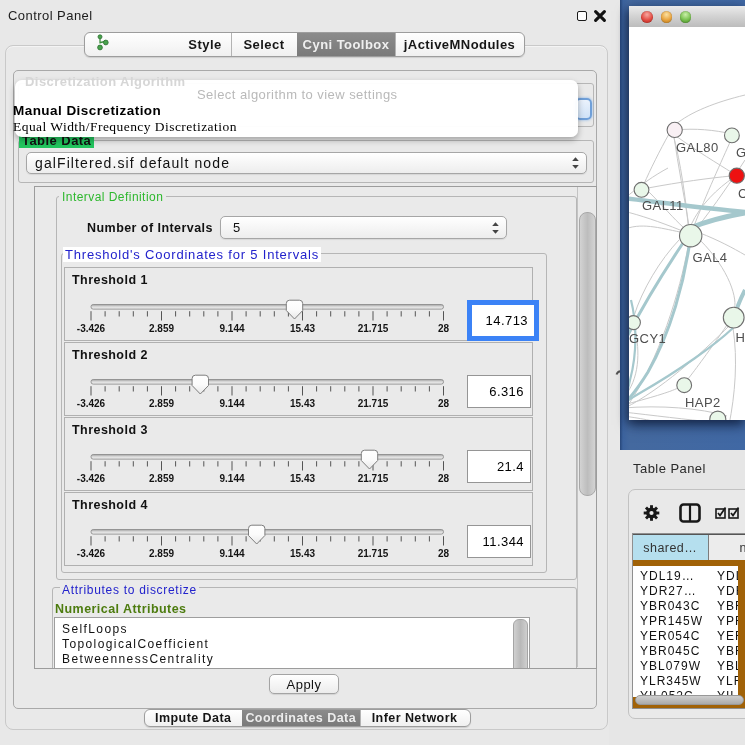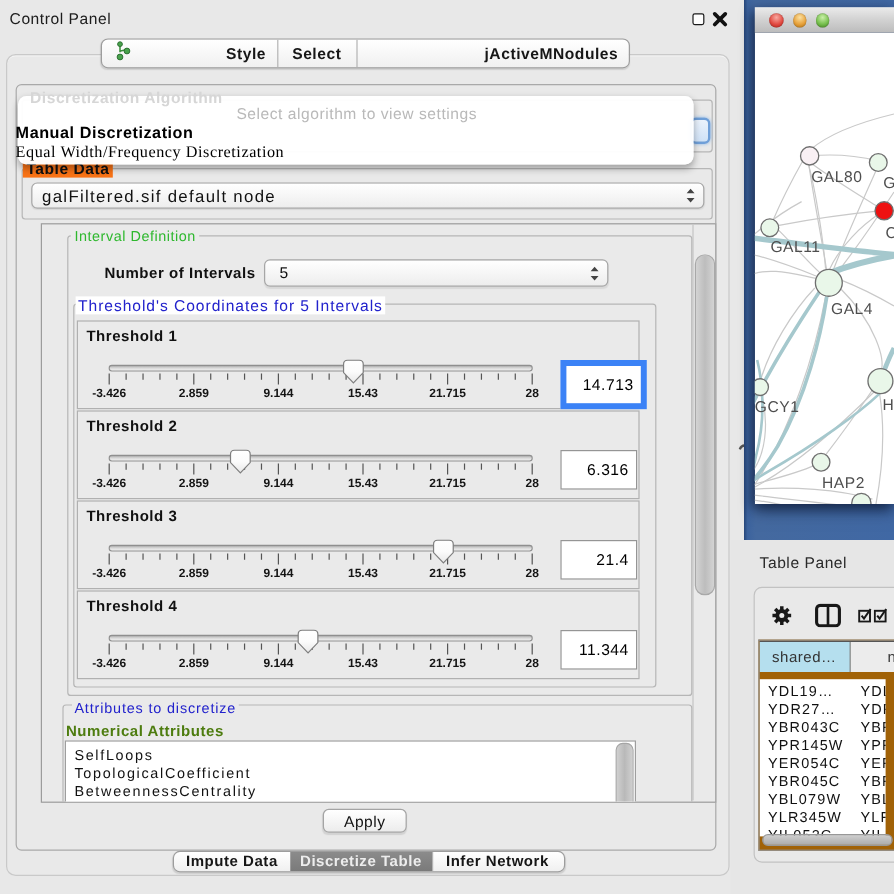--- a/index.html
+++ b/index.html
@@ -11,32 +11,33 @@
 <div class="abs" style="left:8px;top:8px;font-size:13px;color:#1c1c1c;">Control Panel</div>
 <div class="abs" style="left:577px;top:10.5px;width:8px;height:8px;border:1.6px solid #1a1a1a;border-radius:2px;background:#fdfdfd;"></div>
 <svg class="abs" style="left:593px;top:9px;" width="14" height="14" viewBox="0 0 14 14">
     <path d="M2.6 2.6 L11.4 11.4 M11.4 2.6 L2.6 11.4" stroke="#111" stroke-width="3.1" stroke-linecap="round"></path>
   </svg>
 <div class="abs" style="left:5px;top:45px;width:601px;height:683px;border:1px solid #c9c9c9;border-radius:8px;background:#e9e9e9;box-shadow:inset 0 1px 0 #f4f4f4;"></div>
 <div class="abs" style="left:13px;top:70px;width:582px;height:637px;border:1px solid #a9a9a9;border-radius:5px;background:#e9e9e9;"></div>
 <div class="abs" style="left:84px;top:32px;width:439px;height:23px;border:1px solid #9d9d9d;border-radius:6px;background:linear-gradient(#ffffff,#f0f0f0);box-shadow:0 1px 1px rgba(0,0,0,0.12);overflow:hidden;">
 <div class="abs" style="left:94px;top:0;width:52px;height:23px;color:#161616;border-right:1px solid #b3b3b3;display:flex;align-items:center;justify-content:center;font-size:13px;font-weight:bold;">Style</div>
 <div class="abs" style="left:146px;top:0;width:66px;height:23px;color:#161616;border-right:1px solid #b3b3b3;display:flex;align-items:center;justify-content:center;font-size:13px;font-weight:bold;">Select</div>
+<div class="abs" style="left:212px;top:0;width:98px;height:23px;background:linear-gradient(#8b8b8b,#7a7a7a);color:#efefef;border-right:1px solid #b3b3b3;display:flex;align-items:center;justify-content:center;font-size:13px;font-weight:bold;">Cyni Toolbox</div>
 <div class="abs" style="left:310px;top:0;width:129px;height:23px;color:#161616;display:flex;align-items:center;justify-content:center;font-size:13px;font-weight:bold;">jActiveMNodules</div>
 </div>
 <svg class="abs" style="left:94px;top:33px;" width="18" height="20" viewBox="0 0 18 20">
     <path d="M6 5.5 L6 10.5 M6.5 9.5 L11 8.5" stroke="#3d8f3d" stroke-width="1.3" fill="none"></path>
     <circle cx="6" cy="3.8" r="2" fill="#49a34d" stroke="#2c6e31" stroke-width="0.8"></circle>
     <circle cx="6" cy="14.5" r="2.4" fill="#49a34d" stroke="#2c6e31" stroke-width="0.8"></circle>
     <circle cx="11.8" cy="9.5" r="2.4" fill="#49a34d" stroke="#2c6e31" stroke-width="0.8"></circle>
   </svg>
 <div class="abs" style="left:18px;top:83px;width:574px;height:42px;border:1px solid #b6b6b6;border-radius:3px;"></div>
 <div class="abs" style="left:575px;top:98px;width:13px;height:18px;border:2px solid #6f9fd8;border-radius:5px;background:linear-gradient(#eaf2fc,#cfe2f7);box-shadow:0 0 3px #86b4e8;"></div>
 <div class="abs" style="left:18px;top:140px;width:574px;height:41px;border:1px solid #b6b6b6;border-radius:3px;"></div>
-<div class="abs bold" style="left:19px;top:133px;font-size:13px;color:#111;background:#f97316;padding:0 3px;">Table Data</div>
+<div class="abs bold" style="left:19px;top:133px;font-size:13px;color:#111;background:#22c55e;padding:0 3px;">Table Data</div>
 <div class="abs" style="left:26px;top:152px;width:559px;height:20px;border:1px solid #a6a6a6;border-radius:5px;background:linear-gradient(#ffffff,#ededed);box-shadow:0 1px 1px rgba(0,0,0,0.08);">
     <div class="abs" style="left:8px;top:0;height:20px;display:flex;align-items:center;font-size:14px;letter-spacing:1.1px;color:#111;">galFiltered.sif default node</div>
     <svg class="abs" style="right:6px;top:3px;" width="9" height="14" viewBox="0 0 9 14">
       <path d="M1.2 5 L4.5 1.2 L7.8 5 Z M1.2 9 L4.5 12.8 L7.8 9 Z" fill="#444"></path>
     </svg>
   </div>
 <div class="abs" style="left:34px;top:186px;width:561px;height:481px;border:1px solid #9c9c9c;background:#eaeaea;overflow:hidden;">
 <div class="abs" style="left:21px;top:9px;width:519px;height:382px;border:1px solid #b6b6b6;border-radius:3px;"></div>
 <div class="abs" style="left:24px;top:2.5px;font-size:12px;color:#2eb82e;background:#eaeaea;padding:0 3px;">Interval Definition</div>
 <div class="abs bold" style="left:52px;top:33.5px;font-size:12.5px;color:#111;">Number of Intervals</div>
@@ -213,21 +214,21 @@
 <div class="abs" style="left:7px;top:34.3px;font-size:12px;letter-spacing:1.4px;color:#111;">BetweennessCentrality</div>
 <div class="abs" style="left:7px;top:49.7px;font-size:12px;letter-spacing:1.4px;color:#111;">ClusteringCoefficient</div>
 <div class="abs" style="right:1.5px;top:1px;width:13px;height:76px;background:linear-gradient(90deg,#d0d0d0,#b9b9b9,#cfcfcf);border:1px solid #a5a5a5;border-radius:6px;"></div>
 </div>
 <div class="abs" style="left:542px;top:0;width:1px;height:480px;background:#c3c3c3;"></div>
 <div class="abs" style="left:544px;top:25px;width:15px;height:282px;background:linear-gradient(90deg,#d3d3d3,#bdbdbd,#d3d3d3);border:1px solid #a8a8a8;border-radius:8px;"></div>
 </div>
 <div class="abs" style="left:269px;top:674px;width:68px;height:18px;border:1px solid #a4a4a4;border-radius:5px;background:linear-gradient(#ffffff,#ececec);box-shadow:0 1px 1px rgba(0,0,0,0.1);display:flex;align-items:center;justify-content:center;font-size:13px;color:#111;">Apply</div>
 <div class="abs" style="left:143.5px;top:709px;width:325px;height:16px;border:1px solid #9d9d9d;border-radius:6px;background:linear-gradient(#ffffff,#f0f0f0);box-shadow:0 1px 1px rgba(0,0,0,0.12);overflow:hidden;">
 <div class="abs" style="left:0.0px;top:0;width:97.5px;height:16px;color:#161616;border-right:1px solid #b3b3b3;display:flex;align-items:center;justify-content:center;font-size:12.5px;font-weight:bold;">Impute Data</div>
-<div class="abs" style="left:97.5px;top:0;width:117.5px;height:16px;background:linear-gradient(#8b8b8b,#7a7a7a);color:#ededed;border-right:1px solid #b3b3b3;display:flex;align-items:center;justify-content:center;font-size:12.5px;font-weight:bold;">Discretize Table</div>
+<div class="abs" style="left:97.5px;top:0;width:117.5px;height:16px;background:linear-gradient(#8b8b8b,#7a7a7a);color:#ededed;border-right:1px solid #b3b3b3;display:flex;align-items:center;justify-content:center;font-size:12.5px;font-weight:bold;">Coordinates Data</div>
 <div class="abs" style="left:215.0px;top:0;width:110.0px;height:16px;color:#161616;display:flex;align-items:center;justify-content:center;font-size:12.5px;font-weight:bold;">Infer Network</div>
 </div>
 <svg class="abs" style="left:614.5px;top:368px;" width="9" height="10" viewBox="0 0 9 10">
     <path d="M1.5 6.5 Q 3 2.5 7 3.5" stroke="#555" stroke-width="2" fill="none"></path>
   </svg>
 <div class="abs" style="left:15px;top:80px;width:563px;height:57px;background:rgba(255,255,255,0.97);border-radius:7px;box-shadow:0 3px 6px rgba(0,0,0,0.3);z-index:30;"></div>
 <div class="abs bold" style="left:25px;top:74px;font-size:13px;color:#d6d6d6;z-index:31;">Discretization Algorithm</div>
 <div class="abs" style="left:197px;top:86.5px;font-size:13px;color:#b9b9b9;z-index:31;">Select algorithm to view settings</div>
 <div class="abs bold" style="left:13px;top:102.5px;font-size:13.5px;color:#000;z-index:31;">Manual Discretization</div>
 <div class="abs" style="left:13px;top:119px;font-size:13.5px;color:#000;z-index:31;font-family:Liberation Serif, serif;">Equal Width/Frequency Discretization</div>

